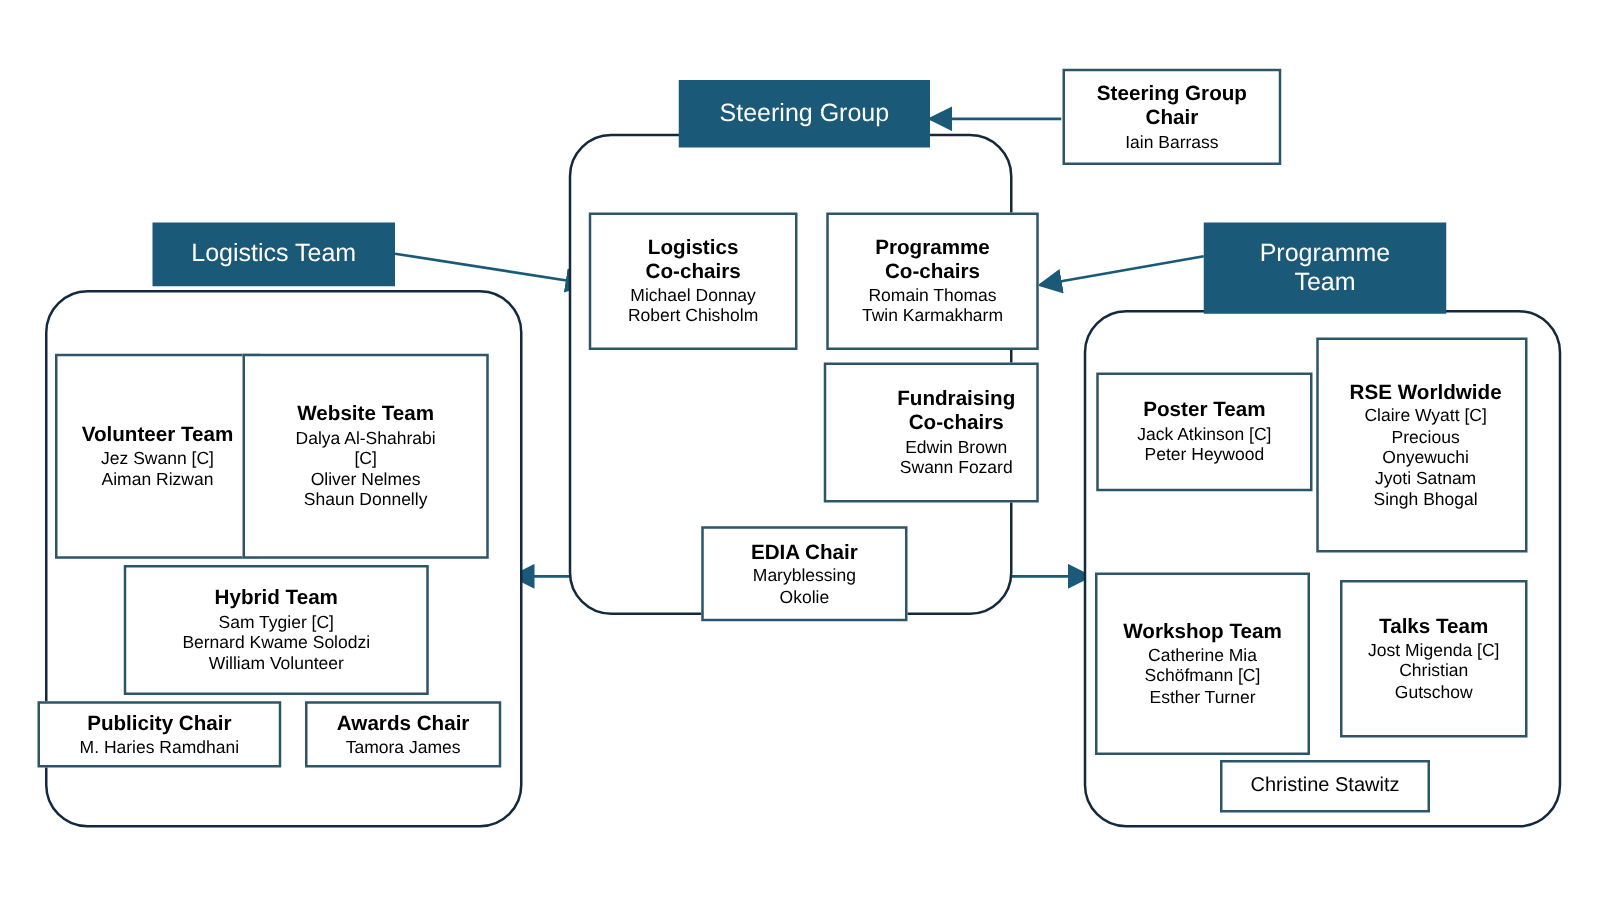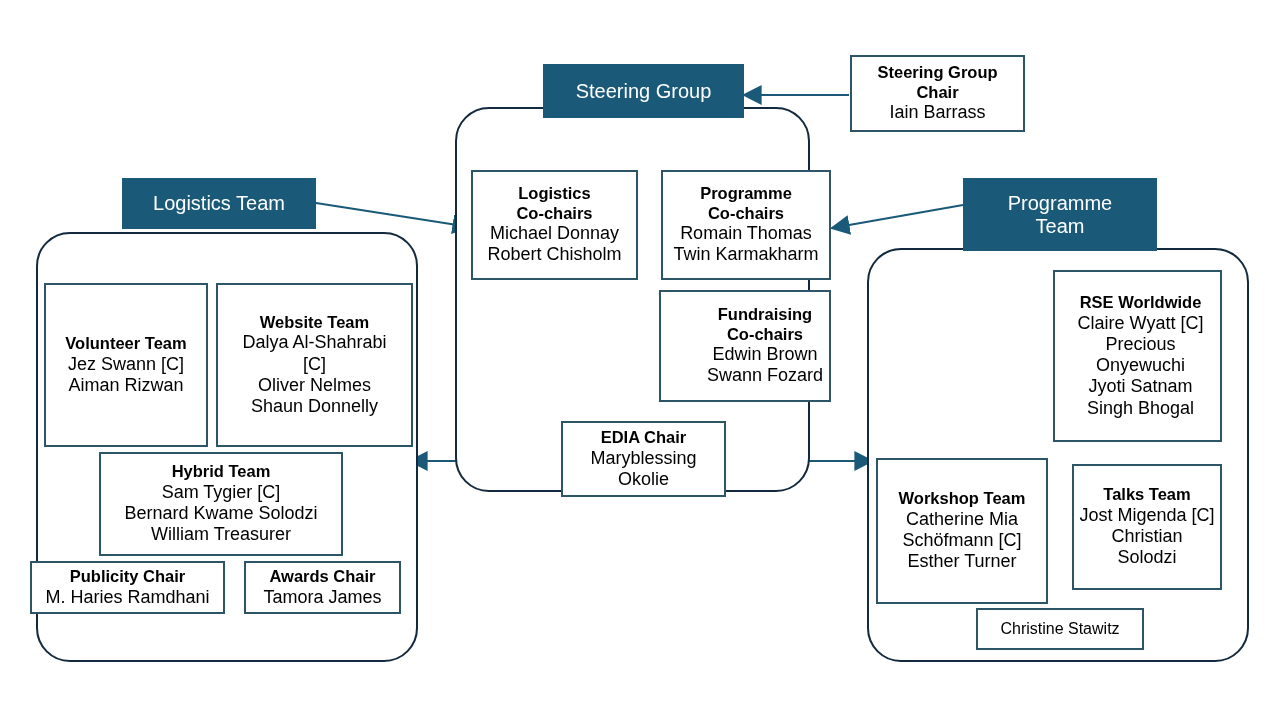--- a/index.html
+++ b/index.html
@@ -63,21 +63,21 @@
     justify-content: center;
     text-align: center;
     padding: 3px 4px;
   }
   .box .title {
     font-weight: bold;
     font-size: 16.5px;
     line-height: 1.18;
   }
   .box .member {
-    font-size: 18px;
+    font-size: 14px;
     line-height: 1.18;
     font-weight: normal;
   }
   .box.compact .title,
   .box.compact .member { font-size: 16px; }
 </style>
 </head>
 <body>
 
 <div id="canvas">
@@ -145,52 +145,57 @@
   <div class="tab" style="left:122px; top:178px; width:194px; height:51px;">
     <span>Logistics Team</span>
   </div>
 
   <div class="box" style="left:44px; top:283px; width:164px; height:164px;">
     <span class="title">Volunteer Team</span>
     <span class="member">Jez Swann [C]</span>
     <span class="member">Aiman Rizwan</span>
   </div>
 
-  <div class="box" style="left:216px; top:283px; width:197px; height:164px;">
+  <div class="box" style="left:194px; top:283px; width:197px; height:164px;">
     <span class="title">Website Team</span>
     <span class="member">Dalya Al-Shahrabi</span>
     <span class="member">[C]</span>
     <span class="member">Oliver Nelmes</span>
     <span class="member">Shaun Donnelly</span>
   </div>
 
   <div class="box" style="left:99px; top:452px; width:244px; height:104px;">
     <span class="title">Hybrid Team</span>
     <span class="member">Sam Tygier [C]</span>
     <span class="member">Bernard Kwame Solodzi</span>
-    <span class="member">William Treasurer</span>
+    <span class="member">William Volunteer</span>
   </div>
 
   <div class="box" style="left:30px; top:561px; width:195px; height:53px;">
     <span class="title">Publicity Chair</span>
     <span class="member">M. Haries Ramdhani</span>
   </div>
 
   <div class="box" style="left:244px; top:561px; width:157px; height:53px;">
     <span class="title">Awards Chair</span>
     <span class="member">Tamora James</span>
   </div>
 
   <div class="group-shell" style="left:867px; top:248px; width:382px; height:414px;"></div>
 
   <div class="tab" style="left:963px; top:178px; width:194px; height:73px; flex-direction:column;">
     <span>Programme</span>
     <span>Team</span>
   </div>
 
+  <div class="box" style="left:877px; top:298px; width:173px; height:95px;">
+    <span class="title">Poster Team</span>
+    <span class="member">Jack Atkinson [C]</span>
+    <span class="member">Peter Heywood</span>
+  </div>
 
   <div class="box" style="left:1053px; top:270px; width:169px; height:172px;padding-left:10px;">
     <span class="title">RSE Worldwide</span>
     <span class="member">Claire Wyatt [C]</span>
     <span class="member">Precious</span>
     <span class="member">Onyewuchi</span>
     <span class="member">Jyoti Satnam</span>
     <span class="member">Singh Bhogal</span>
   </div>
 
@@ -198,20 +203,20 @@
     <span class="title">Workshop Team</span>
     <span class="member">Catherine Mia</span>
     <span class="member">Schöfmann [C]</span>
     <span class="member">Esther Turner</span>
   </div>
 
   <div class="box" style="left:1072px; top:464px; width:150px; height:126px;">
     <span class="title">Talks Team</span>
     <span class="member">Jost Migenda [C]</span>
     <span class="member">Christian</span>
-    <span class="member">Solodzi</span>
+    <span class="member">Gutschow</span>
   </div>
 
   <div class="box compact" style="left:976px; top:608px; width:168px; height:42px;">
     <span class="member">Christine Stawitz</span>
   </div>
 
 </div>
 
 </body></html>

